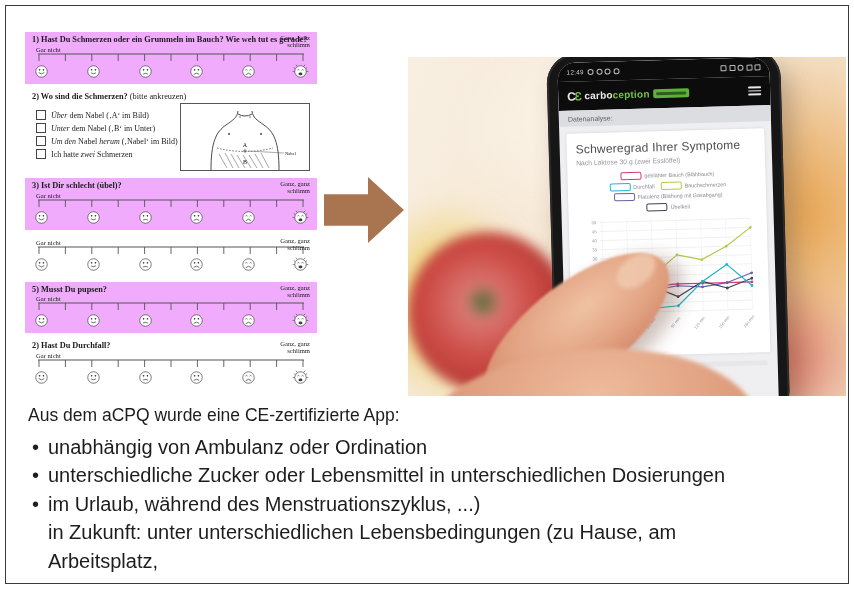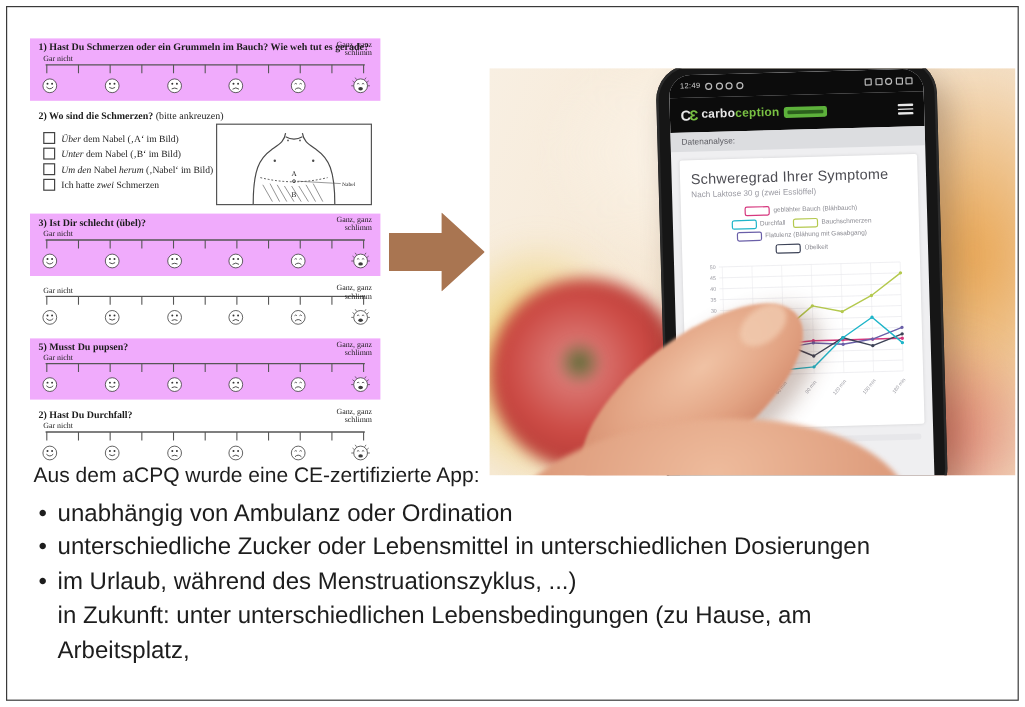--- a/index.html
+++ b/index.html
@@ -86,21 +86,21 @@
          transform:rotate(-38deg);filter:blur(1.2px);
          box-shadow:8px 12px 18px rgba(90,45,25,.30);}
   .nail{position:absolute;left:206px;top:200px;width:44px;height:28px;border-radius:50%;
         background:#f2cdb2;opacity:.75;transform:rotate(-38deg);filter:blur(2px);}
   .palm{position:absolute;left:4px;top:292px;width:350px;height:190px;border-radius:45% 55% 10% 10%;
         background:radial-gradient(ellipse at 55% 25%,#eebb9c 0%,#dd9b7b 55%,#c9males 100%,#c98062 100%);
         background:radial-gradient(ellipse at 55% 25%,#eebb9c 0%,#dd9b7b 55%,#c98062 100%);
         transform:rotate(-9deg);filter:blur(2px);}
 
   
-  .bottom{position:absolute;left:28px;top:386px;width:760px;color:#1d1d1d;}
+  .bottom{position:absolute;left:28px;top:405px;width:760px;color:#1d1d1d;}
   .lead{margin:0 0 7px 0;font-size:17.5px;}
   ul.blist{list-style:none;margin:0;padding:0;}
   ul.blist li{position:relative;padding-left:20px;font-size:20px;line-height:1.42;}
   ul.blist li::before{content:"\2022";position:absolute;left:4px;top:0;}
   .footnote{margin:16px 0 0 0;font-size:13px;font-style:italic;color:#222;}
 </style>
 </head>
 <body>
 
 <div class="slide">
@@ -183,21 +183,21 @@
         <span class="normal">(bitte ankreuzen)</span>
       </h3>
       <div class="q2-body">
         <div class="opts" id="q2-options">
             <div class="opt">
               <span class="box"></span>
               <span><span class="it">Über</span><span> dem Nabel (‚A‘ im Bild)</span></span>
             </div>
             <div class="opt">
               <span class="box"></span>
-              <span><span class="it">Unter</span><span> dem Nabel (‚B‘ im Bild)</span></span>
+              <span><span class="it">Unter</span><span> dem Nabel (‚B‘ im Unter)</span></span>
             </div>
             <div class="opt">
               <span class="box"></span>
               <span><span class="it">Um den</span><span> Nabel </span><span class="it">herum</span><span> (‚Nabel‘ im Bild)</span></span>
             </div>
             <div class="opt">
               <span class="box"></span>
               <span><span>Ich hatte </span><span class="it">zwei</span><span> Schmerzen</span></span>
             </div>
           </div>

